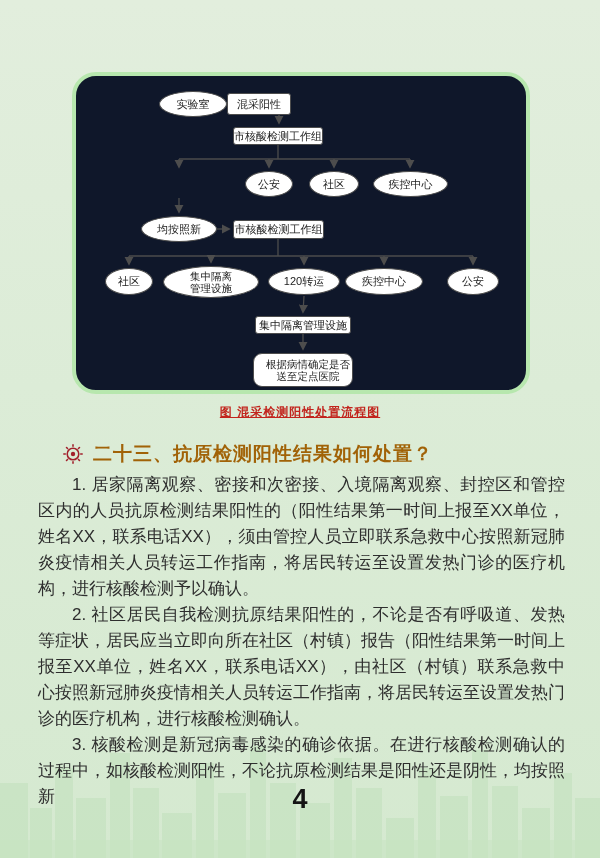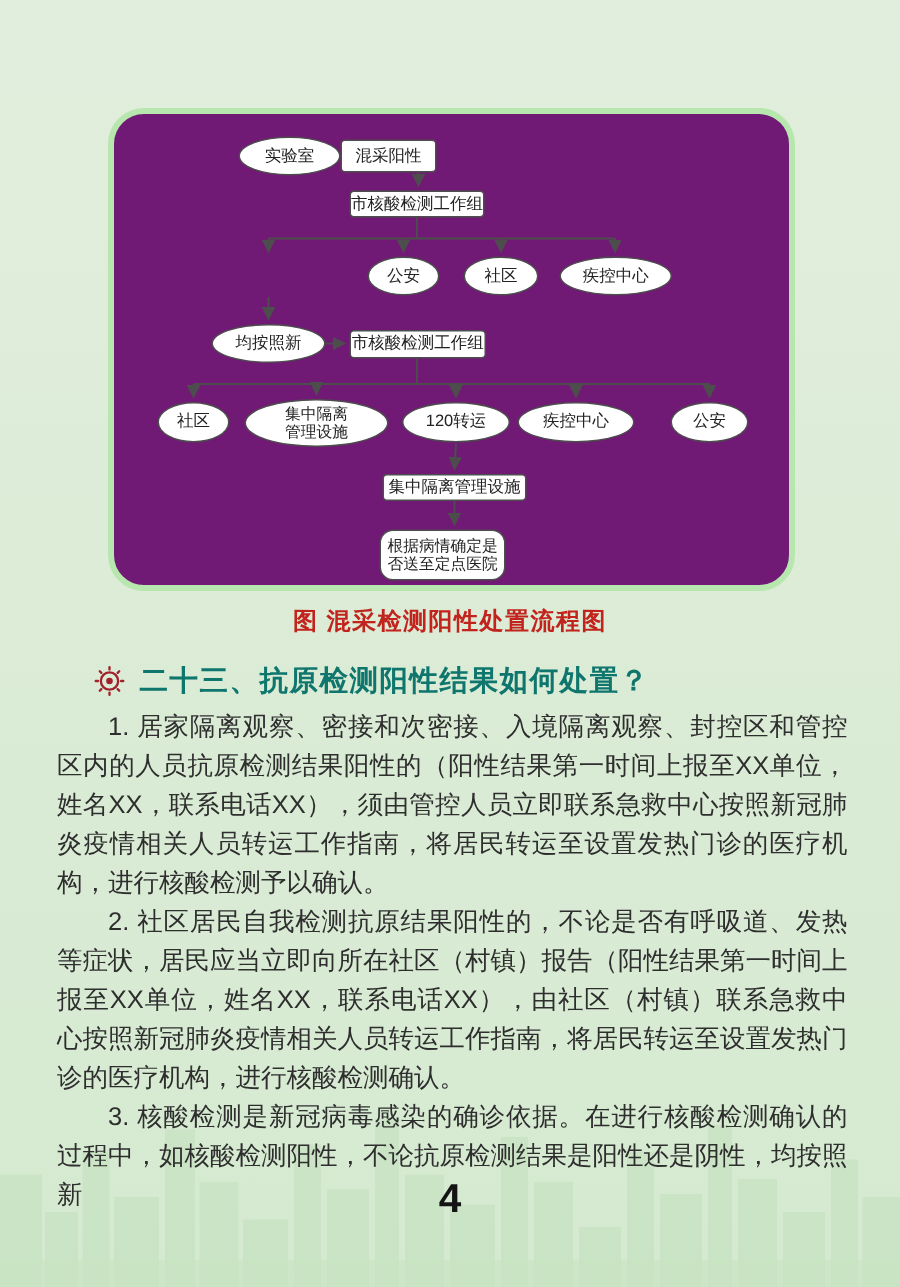--- a/index.html
+++ b/index.html
@@ -7,46 +7,46 @@
     width:600px;height:858px;position:relative;overflow:hidden;
     font-family:"Liberation Sans", sans-serif;
     background:linear-gradient(180deg,#e2eedd 0%,#dcecd7 45%,#d5e9d0 100%);
   }
   .page{position:absolute;inset:0;}
   
   .skyline{position:absolute;left:0;bottom:0;width:600px;height:130px;}
   
   .fc-box{
     position:absolute;left:72px;top:72px;width:458px;height:322px;
-    background:#701a75;border:4px solid #b7e7ae;border-radius:24px;
+    background:#0f172a;border:4px solid #b7e7ae;border-radius:24px;
     box-sizing:border-box;
   }
   .fc-inner{position:absolute;left:0;top:0;width:450px;height:314px;}
   .fc-lines{position:absolute;left:0;top:0;width:450px;height:314px;}
   .fc-node{
     position:absolute;background:#fff;border:1.3px solid #4d4d4d;
     display:flex;align-items:center;justify-content:center;
     font-size:11px;color:#222;box-sizing:border-box;white-space:nowrap;
     line-height:1.15;text-align:center;
   }
   .fc-ellipse{border-radius:50%;}
   .fc-rect{border-radius:3px;}
   .fc-round{border-radius:9px;}
   .fc-wrap{white-space:normal;font-size:10.5px;}
   .fc-wrap .inner{display:block;}
   
   .caption{
     position:absolute;left:0;top:404px;width:600px;text-align:center;
-    font-size:16px;font-weight:bold;color:#c2241d;letter-spacing:1px;
+    font-size:12px;font-weight:bold;color:#c2241d;letter-spacing:1px;text-decoration:underline;
   }
   
   .heading{
     position:absolute;left:62px;top:441px;display:flex;align-items:center;gap:9px;
   }
-  .heading .txt{font-size:19px;font-weight:bold;color:#0f766e;letter-spacing:1px;}
+  .heading .txt{font-size:19px;font-weight:bold;color:#a16207;letter-spacing:1px;}
   .heading svg{display:block;}
   
   .bodytext{
     position:absolute;left:38px;top:472px;width:527px;
     font-size:17px;line-height:26px;color:#2e2e2e;
     text-align:justify;
   }
   .bodytext p{margin:0;text-indent:2em;}
   
   .pagenum{
@@ -143,21 +143,21 @@
       </div>
 
       <div class="fc-node fc-ellipse" style="left:192px;top:192px;width:72px;height:27px;">120转运</div>
 
       <div class="fc-node fc-ellipse" style="left:269px;top:192px;width:78px;height:27px;">疾控中心</div>
 
       <div class="fc-node fc-ellipse" style="left:371px;top:192px;width:52px;height:27px;">公安</div>
 
       <div class="fc-node fc-rect" style="left:179px;top:240px;width:96px;height:18px;">集中隔离管理设施</div>
 
-      <div class="fc-node fc-round fc-wrap" style="left:177px;top:277px;width:84px;height:34px;justify-content:flex-end;">
+      <div class="fc-node fc-round fc-wrap" style="left:177px;top:277px;width:100px;height:34px;justify-content:flex-end;">
         <span class="inner" style="width:88px;">根据病情确定是否送至定点医院</span>
       </div>
 
     </div>
   </div>
 
   <div class="caption">图 混采检测阳性处置流程图</div>
 
   <div class="heading">
     <svg width="22" height="22" viewBox="0 0 24 24">

